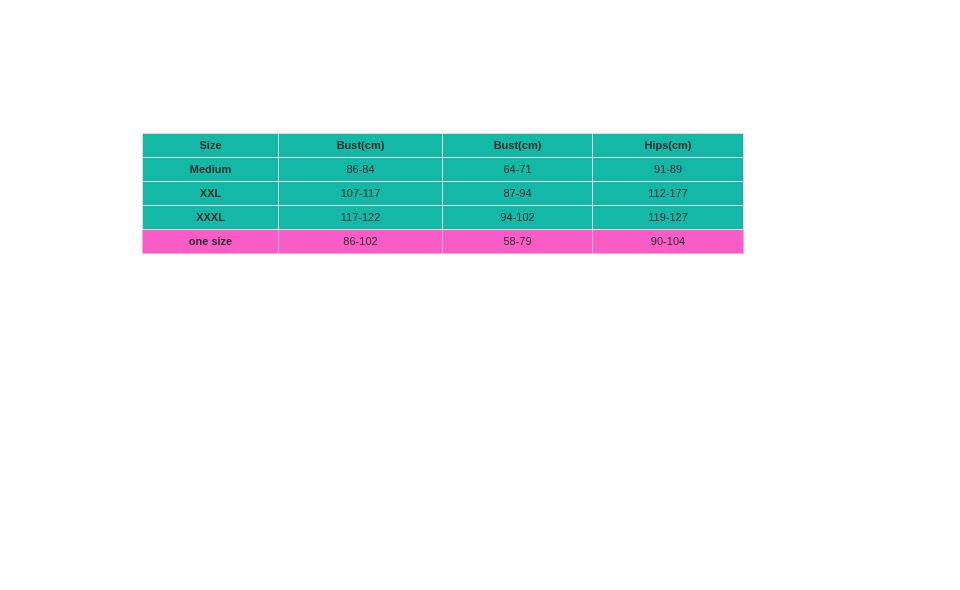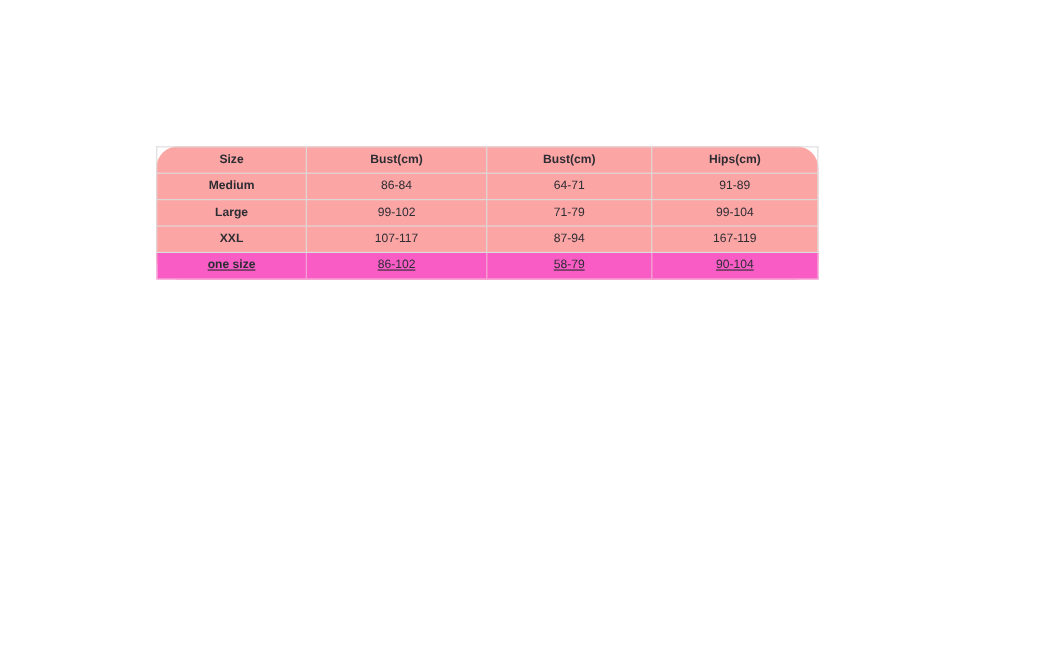--- a/index.html
+++ b/index.html
@@ -19,22 +19,21 @@
     position: absolute;
     left: 142px;
     top: 133px;
     width: 601px;
   }
 
   table.size-chart {
     border-collapse: collapse;
     table-layout: fixed;
     width: 601px;
-    background: #fca5a5;
-    border-radius: 20px;
+    background: #14b8a6;
   }
 
   table.size-chart col.c-size  { width: 136px; }
   table.size-chart col.c-bust  { width: 164px; }
   table.size-chart col.c-waist { width: 150px; }
   table.size-chart col.c-hips  { width: 151px; }
 
   table.size-chart td,
   table.size-chart th {
     border: 1px solid #dcdcdc;
@@ -56,21 +55,20 @@
   }
   table.size-chart tbody td.size-label {
     font-weight: bold;
   }
 
   
   table.size-chart tr.row-highlight td {
     background: #fa5cc6;
     border-color: #f2a8d6;
     color: #2d2d33;
-    text-decoration: underline;
   }
   table.size-chart tr.row-highlight td.size-label {
     font-weight: bold;
   }
 </style>
 </head>
 <body>
 
 <div id="size-chart-wrap">
   <table class="size-chart">
@@ -89,30 +87,30 @@
       </tr>
     </thead>
     <tbody id="size-chart-body">
         <tr>
           <td class="size-label">Medium</td>
           <td>86-84</td>
           <td>64-71</td>
           <td>91-89</td>
         </tr>
         <tr>
-          <td class="size-label">Large</td>
-          <td>99-102</td>
-          <td>71-79</td>
-          <td>99-104</td>
-        </tr>
-        <tr>
           <td class="size-label">XXL</td>
           <td>107-117</td>
           <td>87-94</td>
-          <td>167-119</td>
+          <td>112-177</td>
+        </tr>
+        <tr>
+          <td class="size-label">XXXL</td>
+          <td>117-122</td>
+          <td>94-102</td>
+          <td>119-127</td>
         </tr>
         <tr class="row-highlight">
           <td class="size-label">one size</td>
           <td>86-102</td>
           <td>58-79</td>
           <td>90-104</td>
         </tr>
       </tbody>
   </table>
 </div>

